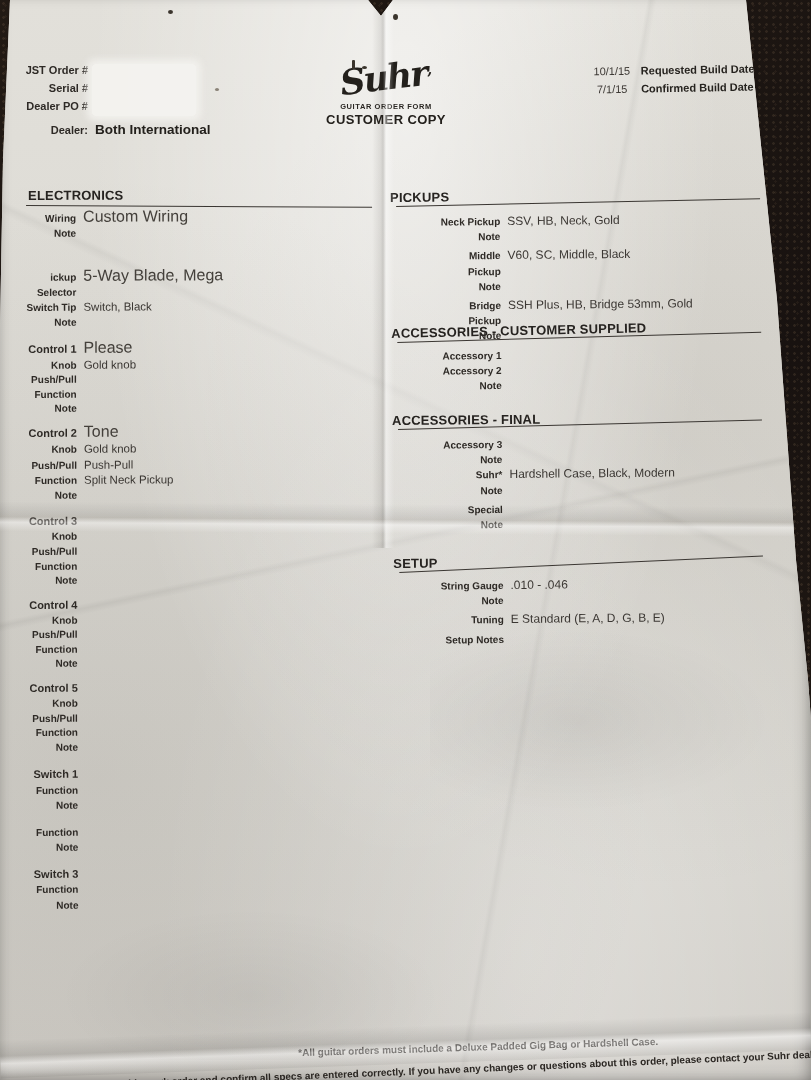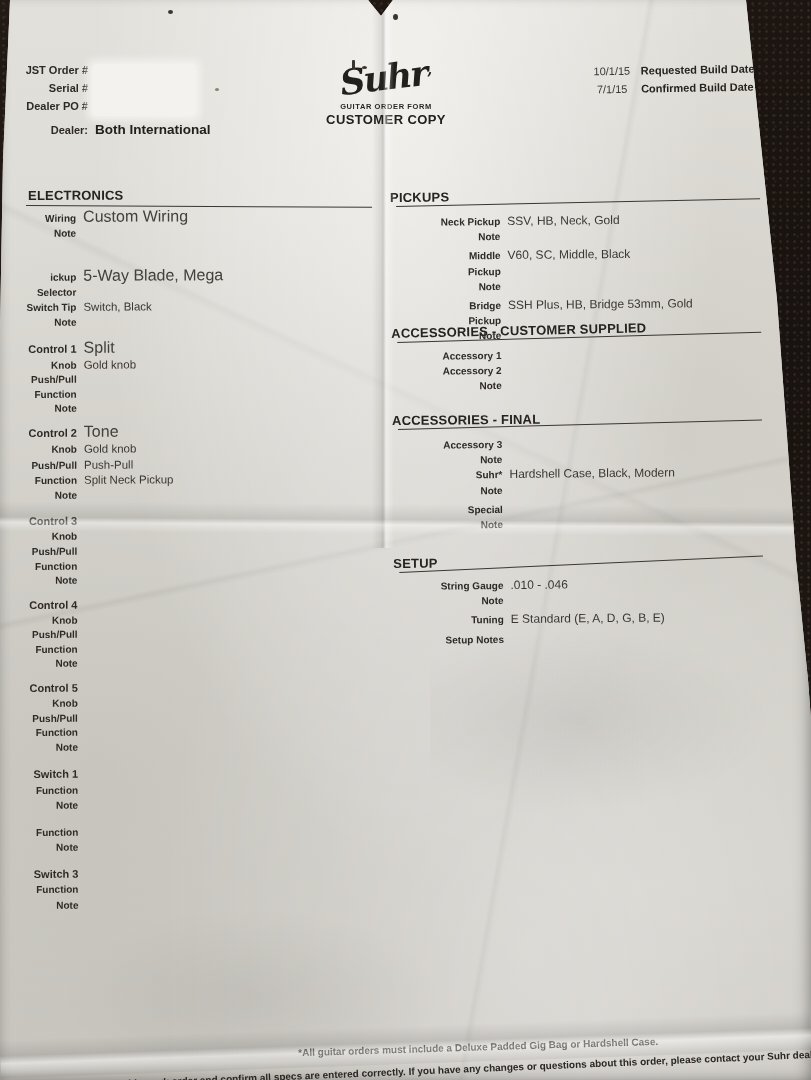--- a/index.html
+++ b/index.html
@@ -180,21 +180,21 @@
             <span class="val">Switch, Black</span>
           </div>
           <div class="row">
             <span class="lbl">Note</span>
             <span class="val"></span>
           </div>
         </div>
         <div class="group">
           <div class="row head">
             <span class="lbl">Control 1</span>
-            <span class="val big">Split</span>
+            <span class="val big">Please</span>
           </div>
           <div class="row">
             <span class="lbl">Knob</span>
             <span class="val">Gold knob</span>
           </div>
           <div class="row">
             <span class="lbl">Push/Pull</span>
             <span class="val"></span>
           </div>
           <div class="row">

